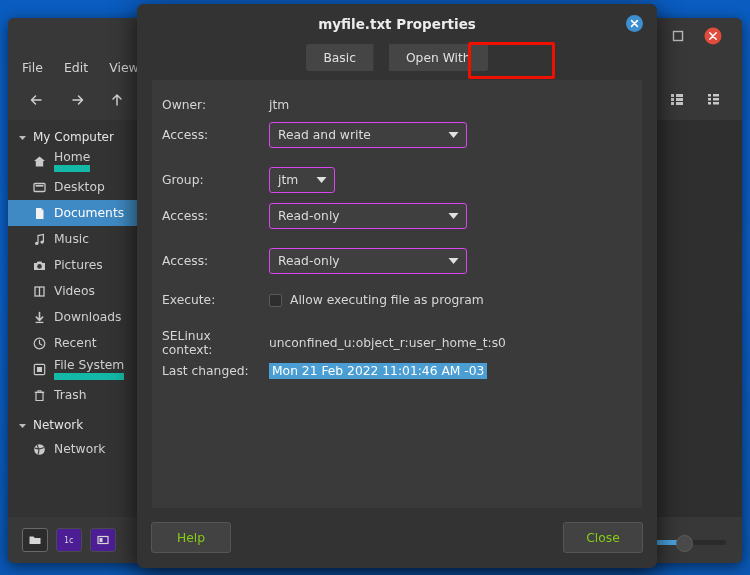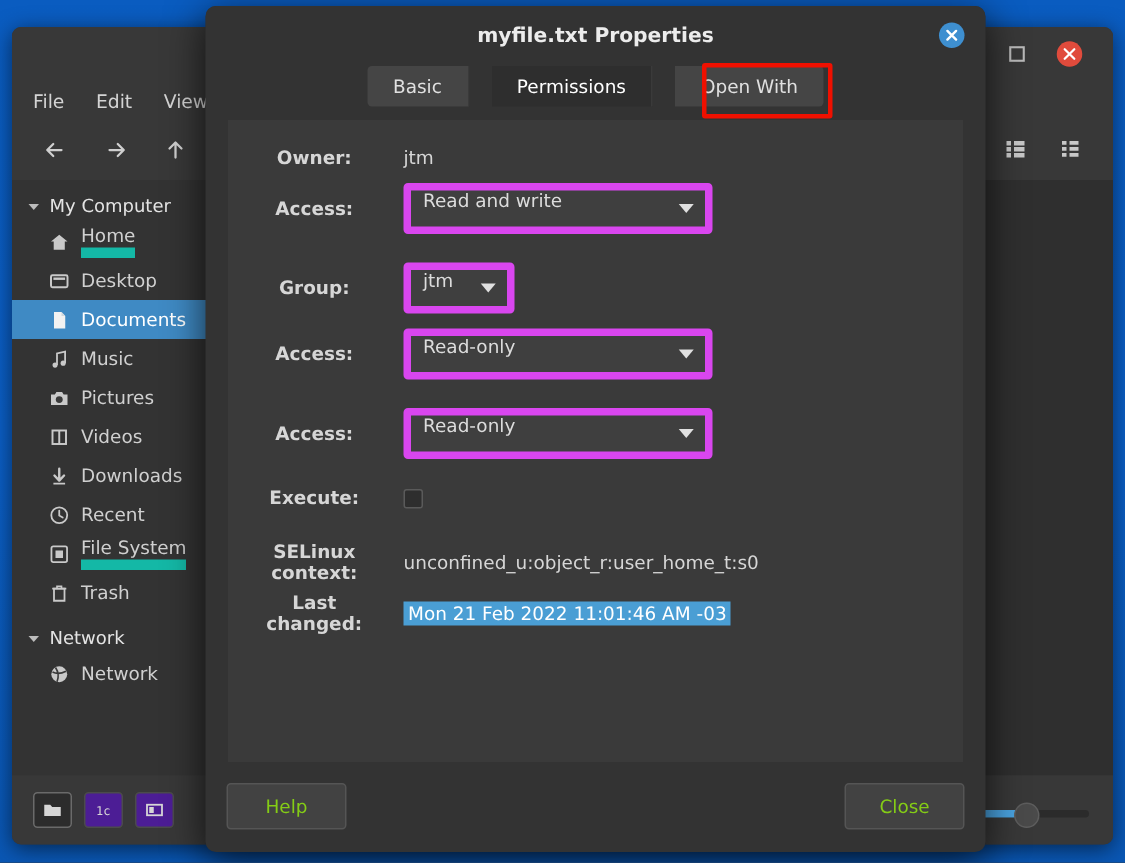--- a/index.html
+++ b/index.html
@@ -65,23 +65,23 @@
   #tabs{position:absolute;left:0;right:0;top:40px;display:flex;justify-content:center;gap:15px;}
   .tab{height:27px;padding:0 17px;background:#454545;color:#e0e0e0;font-size:12.3px;display:flex;align-items:center;justify-content:center;cursor:pointer;border-right:1px solid #3a3a3a;}
   .tab:first-child{border-radius:3px 0 0 3px;}
   .tab:last-child{border-radius:0 3px 3px 0;border-right:none;}
   .tab.active{background:#2e2e2e;color:#fff;}
   #tab-highlight{position:absolute;left:331px;top:38px;width:81px;height:31px;border:3px solid #f01000;border-radius:2px;pointer-events:none;}
 
   #dlg-content{position:absolute;left:15px;right:15px;top:76px;bottom:60px;background:#3a3a3a;}
   #form{padding:18px 0 0 0;}
   .frow{display:flex;align-items:center;margin-bottom:10px;padding-left:10px;}
-  .flabel{width:95px;flex:none;text-align:center;padding-right:12px;color:#d6d6d6;font-size:12.3px;font-weight:bold;}
+  .flabel{width:95px;flex:none;text-align:left;padding-right:12px;color:#d6d6d6;font-size:12.3px;}
   .fval{color:#d6d6d6;font-size:12.3px;}
-  .combo{height:24px;background:#3f3f3f;border:5px solid #d946ef;border-radius:3px;display:flex;padding:0 8px;color:#dcdcdc;font-size:12.3px;cursor:pointer;position:relative;}
+  .combo{height:24px;background:#3f3f3f;border:1px solid #d946ef;border-radius:3px;display:flex;align-items:center;padding:0 8px;color:#dcdcdc;font-size:12.3px;cursor:pointer;position:relative;}
   .combo.wide{width:180px;}
   .combo.narrow{width:48px;}
   .combo .caret{position:absolute;right:7px;top:50%;transform:translateY(-50%);}
   .chk{width:11px;height:11px;background:#2e2e2e;border:1px solid #5a5a5a;border-radius:2px;margin-right:8px;flex:none;cursor:pointer;}
   .sel-text{background:#4a9ed4;color:#fff;padding:1px 3px;}
   .gap{height:9px;}
 
   #dlg-footer{position:absolute;left:0;right:0;bottom:0;height:60px;}
   .dbtn{position:absolute;top:14px;height:29px;width:78px;background:#424242;border:1px solid #555;border-radius:3px;color:#84cc16;font-size:12.3px;display:flex;align-items:center;justify-content:center;cursor:pointer;}
   #help-btn{left:14px;}
@@ -329,21 +329,20 @@
 
   <div id="dlg-header">
     <div id="dlg-title">myfile.txt Properties</div>
     <div id="dlg-close">
       <svg width="11" height="11" viewBox="0 0 11 11">
           <path d="M2.6 2.6 L8.4 8.4 M8.4 2.6 L2.6 8.4" stroke="#ffffff" stroke-width="1.6" stroke-linecap="round"></path>
         </svg>
     </div>
     <div id="tabs">
       <div class="tab">Basic</div>
-      <div class="tab active">Permissions</div>
       <div class="tab">Open With</div>
     </div>
     <div id="tab-highlight"></div>
   </div>
 
   <div id="dlg-content">
     <div id="form">
 
       <div class="frow">
         <div class="flabel">Owner:</div>
@@ -400,20 +399,21 @@
               </svg>
           </span>
         </div>
       </div>
 
       <div class="gap"></div>
 
       <div class="frow">
         <div class="flabel">Execute:</div>
         <div class="chk"></div>
+        <div class="fval">Allow executing file as program</div>
       </div>
 
       <div class="gap" style="height:12px;"></div>
 
       <div class="frow" style="margin-bottom:6px;">
         <div class="flabel">SELinux context:</div>
         <div class="fval">unconfined_u:object_r:user_home_t:s0</div>
       </div>
 
       <div class="frow">

